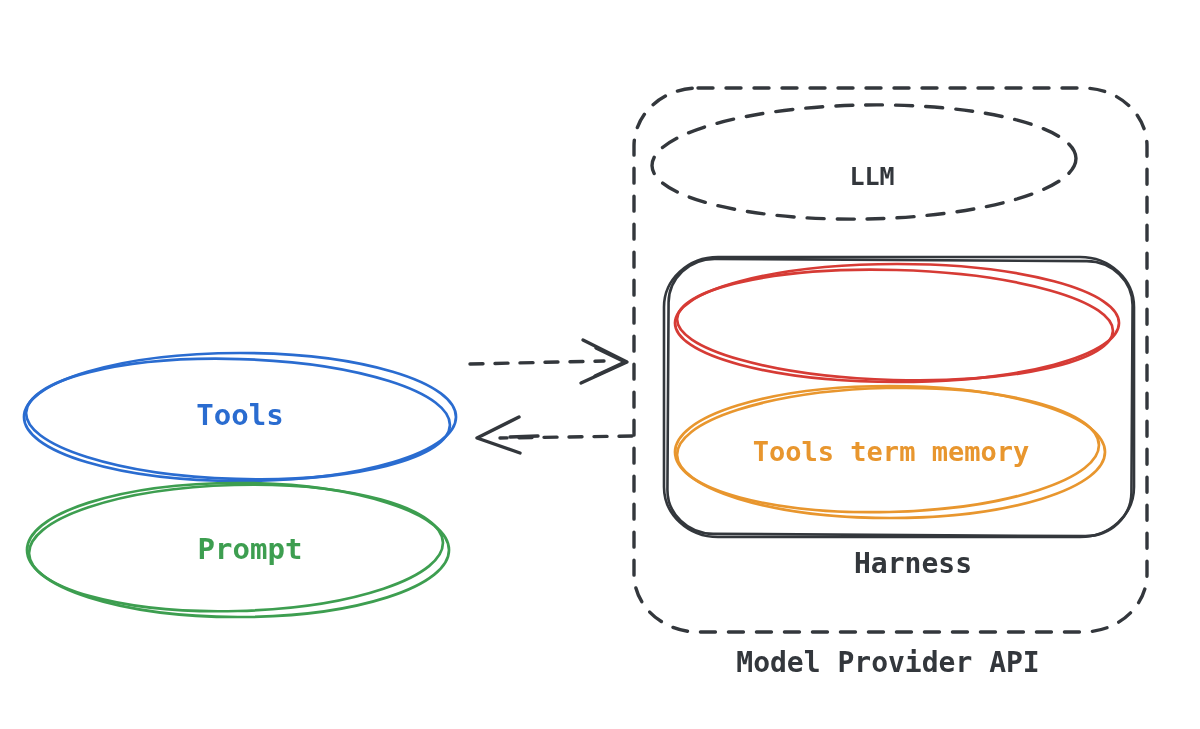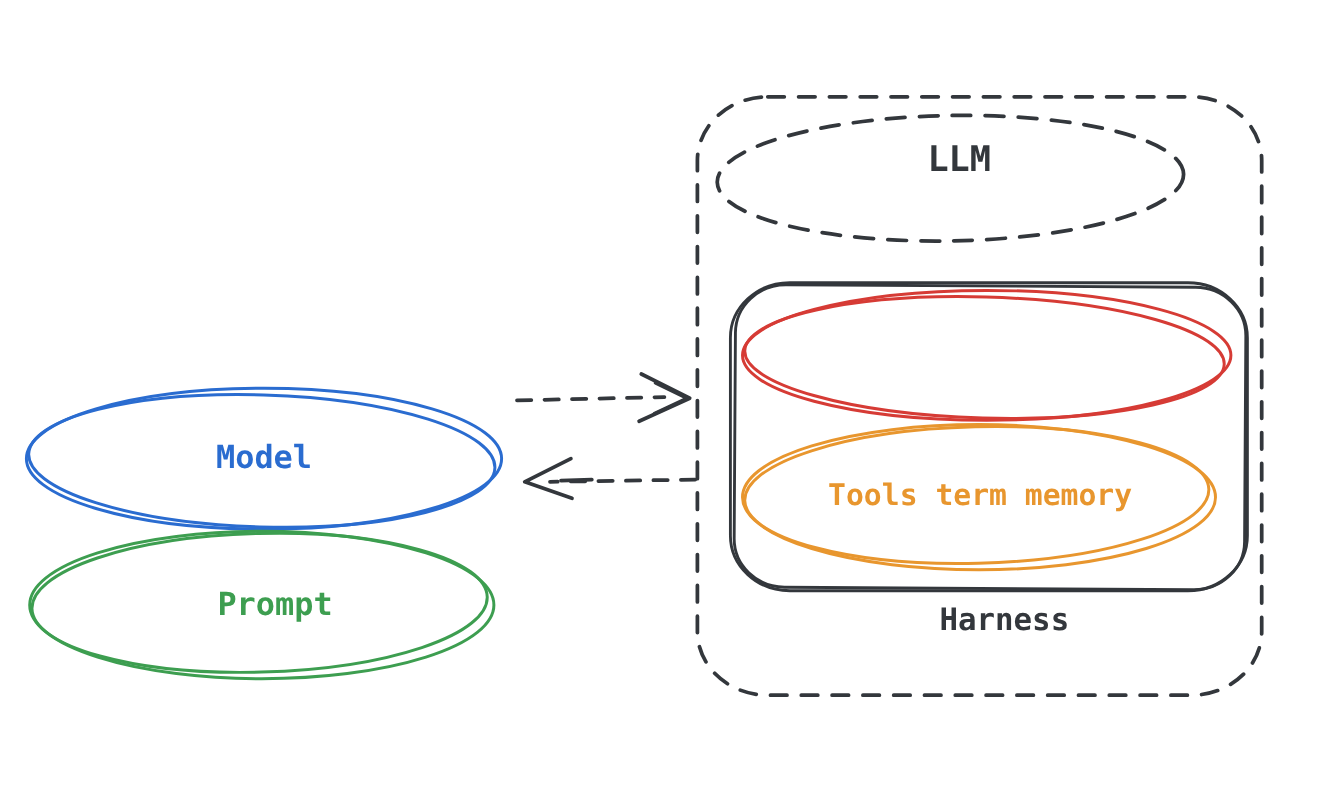--- a/index.html
+++ b/index.html
@@ -22,21 +22,21 @@
   .node-label {
     position: absolute;
     transform: translate(-50%, -50%);
     white-space: nowrap;
     font-weight: bold;
     letter-spacing: 0px;
     color: #33373c;
   }
   .lbl-tools   { left: 240px; top: 415px; font-size: 29px; color: #2a6cd0; }
   .lbl-prompt  { left: 238px; top: 549px; font-size: 29px; color: #3d9e50; margin-left: 12px; }
-  .lbl-llm     { left: 872px; top: 144px; font-size: 32px; }
+  .lbl-llm     { left: 872px; top: 176px; font-size: 25px; }
   .lbl-ltm     { left: 896px; top: 323px; font-size: 27px; color: #d63b35; }
   .lbl-stm     { left: 891px; top: 451px; font-size: 27px; color: #e8962e; }
   .lbl-harness { left: 913px; top: 563px; font-size: 28px; }
   .lbl-mpa     { left: 888px; top: 662px; font-size: 28px; }
 </style>
 </head>
 <body>
 
 <div class="canvas">
 
@@ -81,19 +81,20 @@
       <path d="M596 348 L625 362 L595 376"></path>
     </g>
 
     <g stroke-width="3.4" stroke="#33373c">
       <path d="M632 436 L500 438" stroke-dasharray="13 12"></path>
       <path d="M519 417 L477 438 L520 453"></path>
       <path d="M510 437 L538 436"></path>
     </g>
   </svg>
 
-  <div class="node-label lbl-tools">Model</div>
+  <div class="node-label lbl-tools">Tools</div>
   <div class="node-label lbl-prompt">Prompt</div>
   <div class="node-label lbl-llm">LLM</div>
   <div class="node-label lbl-stm">Tools term memory</div>
   <div class="node-label lbl-harness">Harness</div>
+  <div class="node-label lbl-mpa">Model Provider API</div>
 
 </div>
 
 </body></html>

